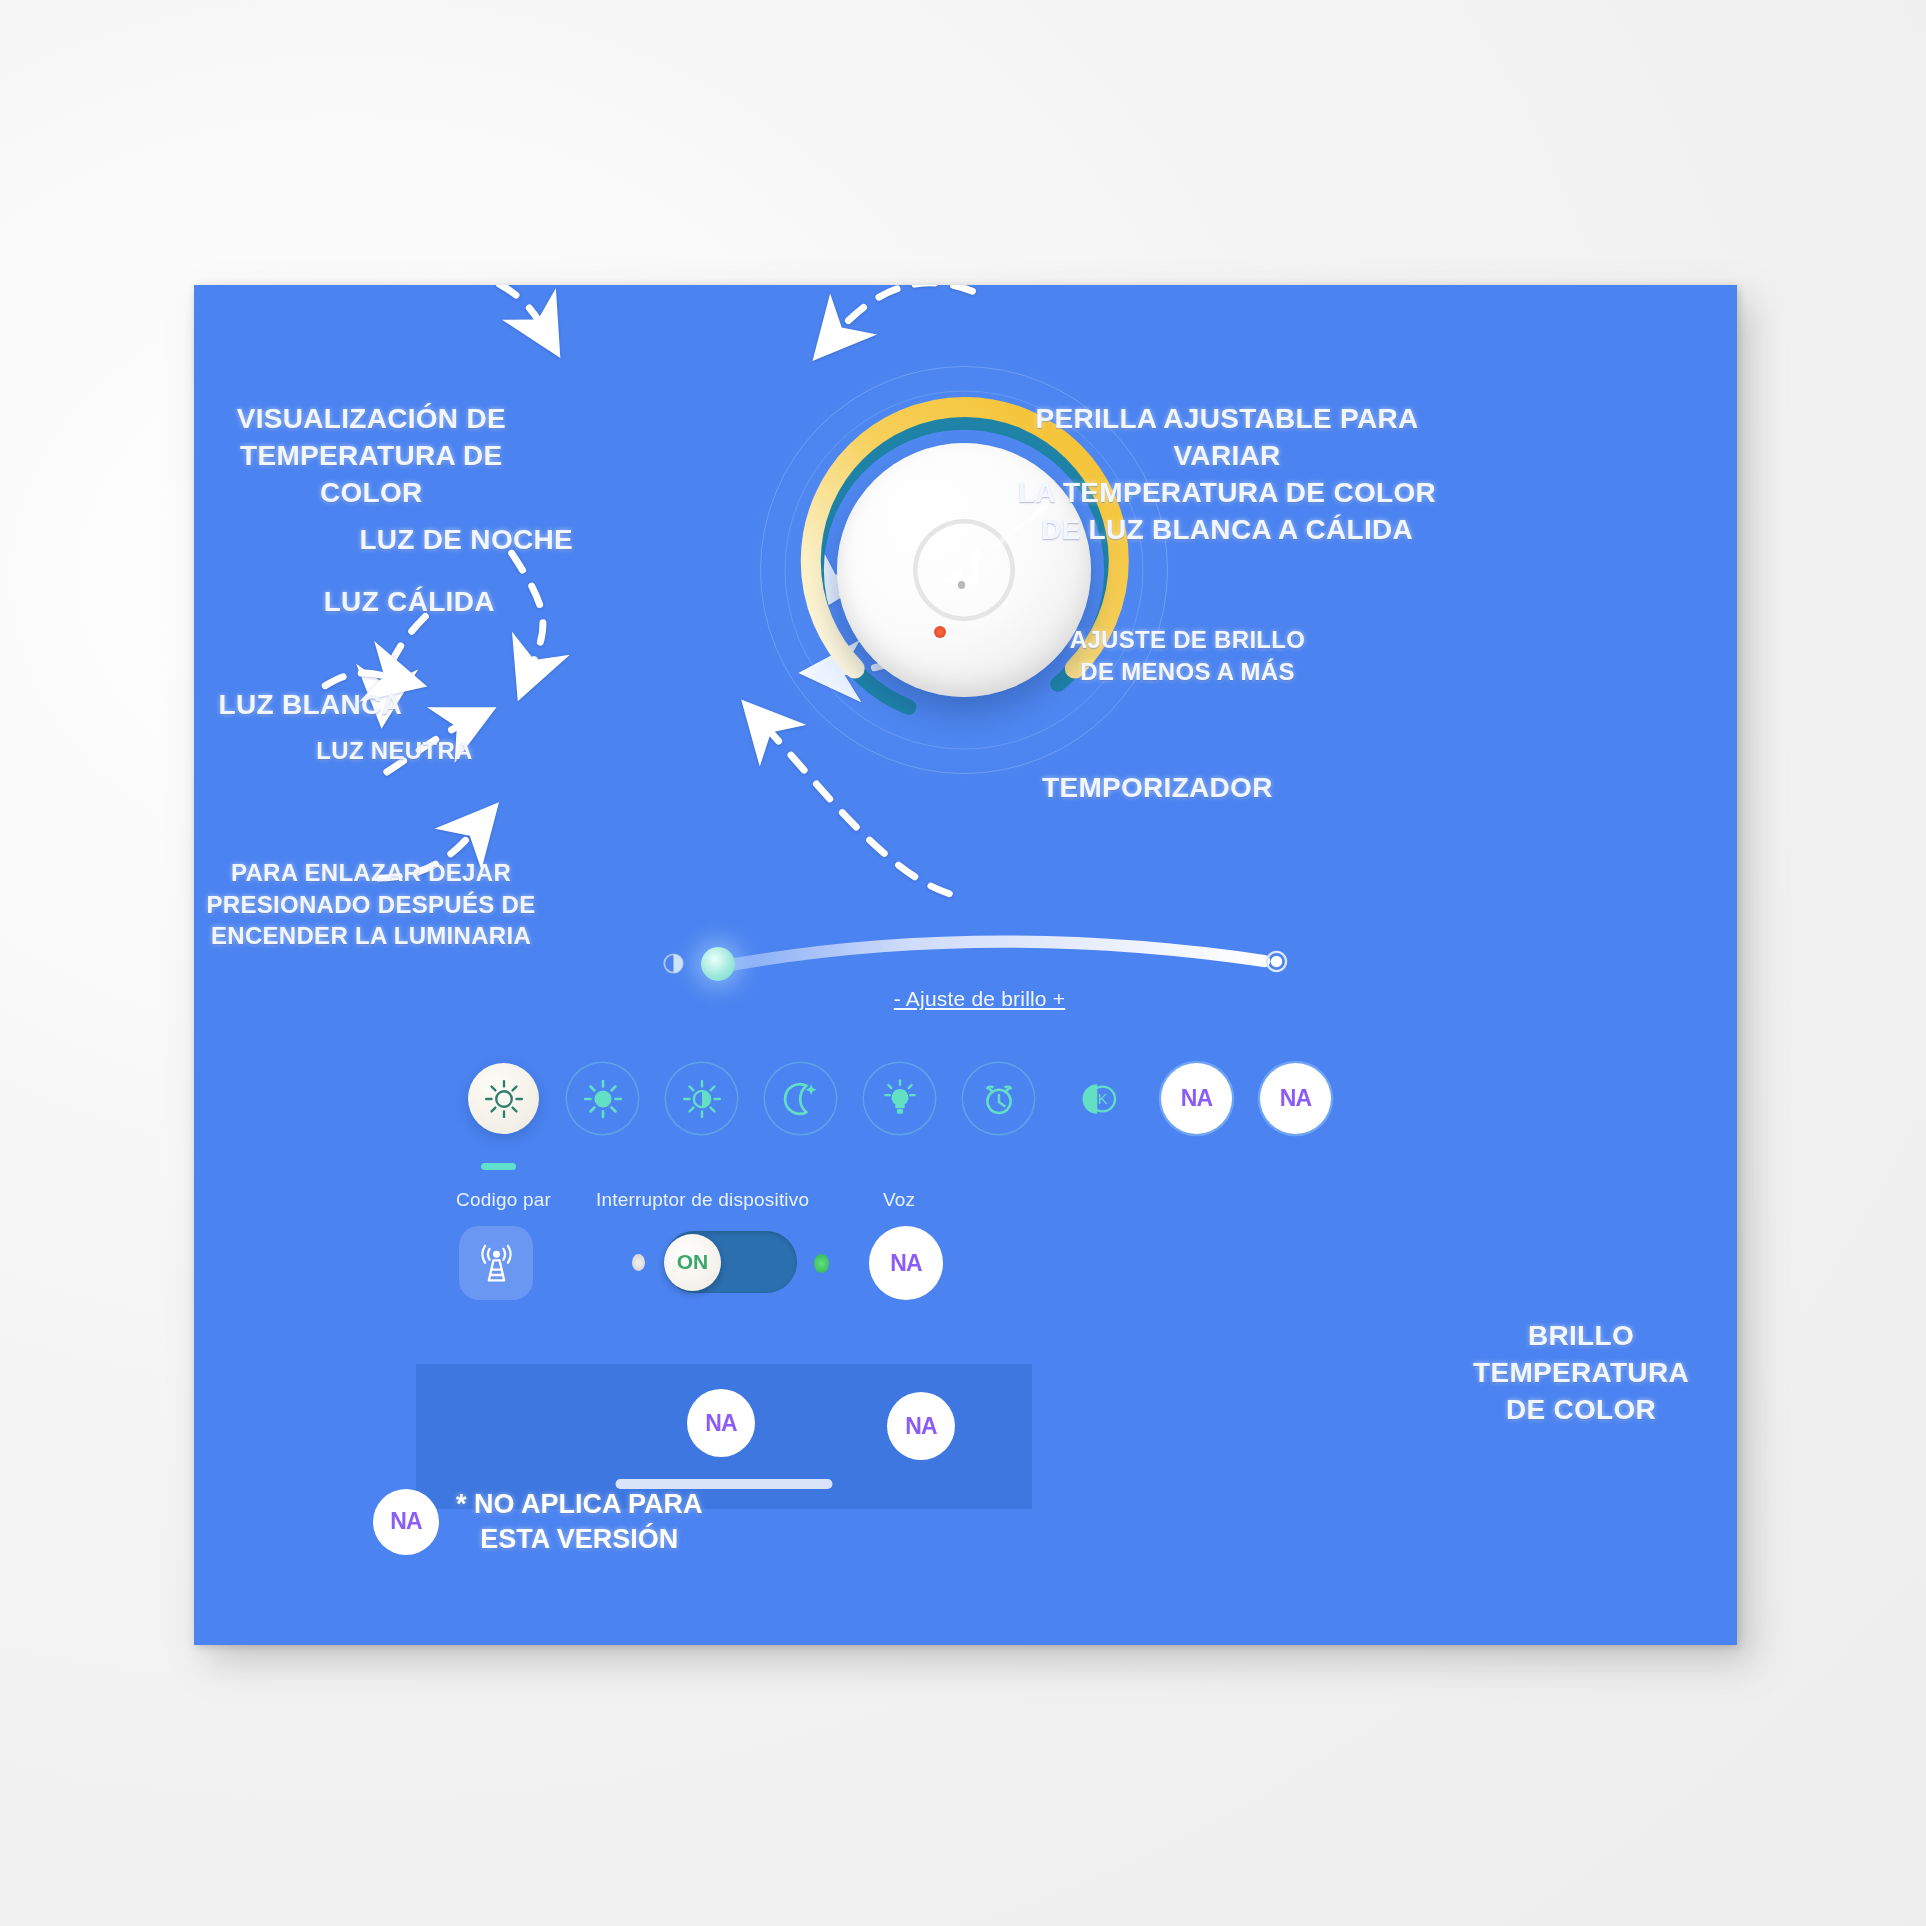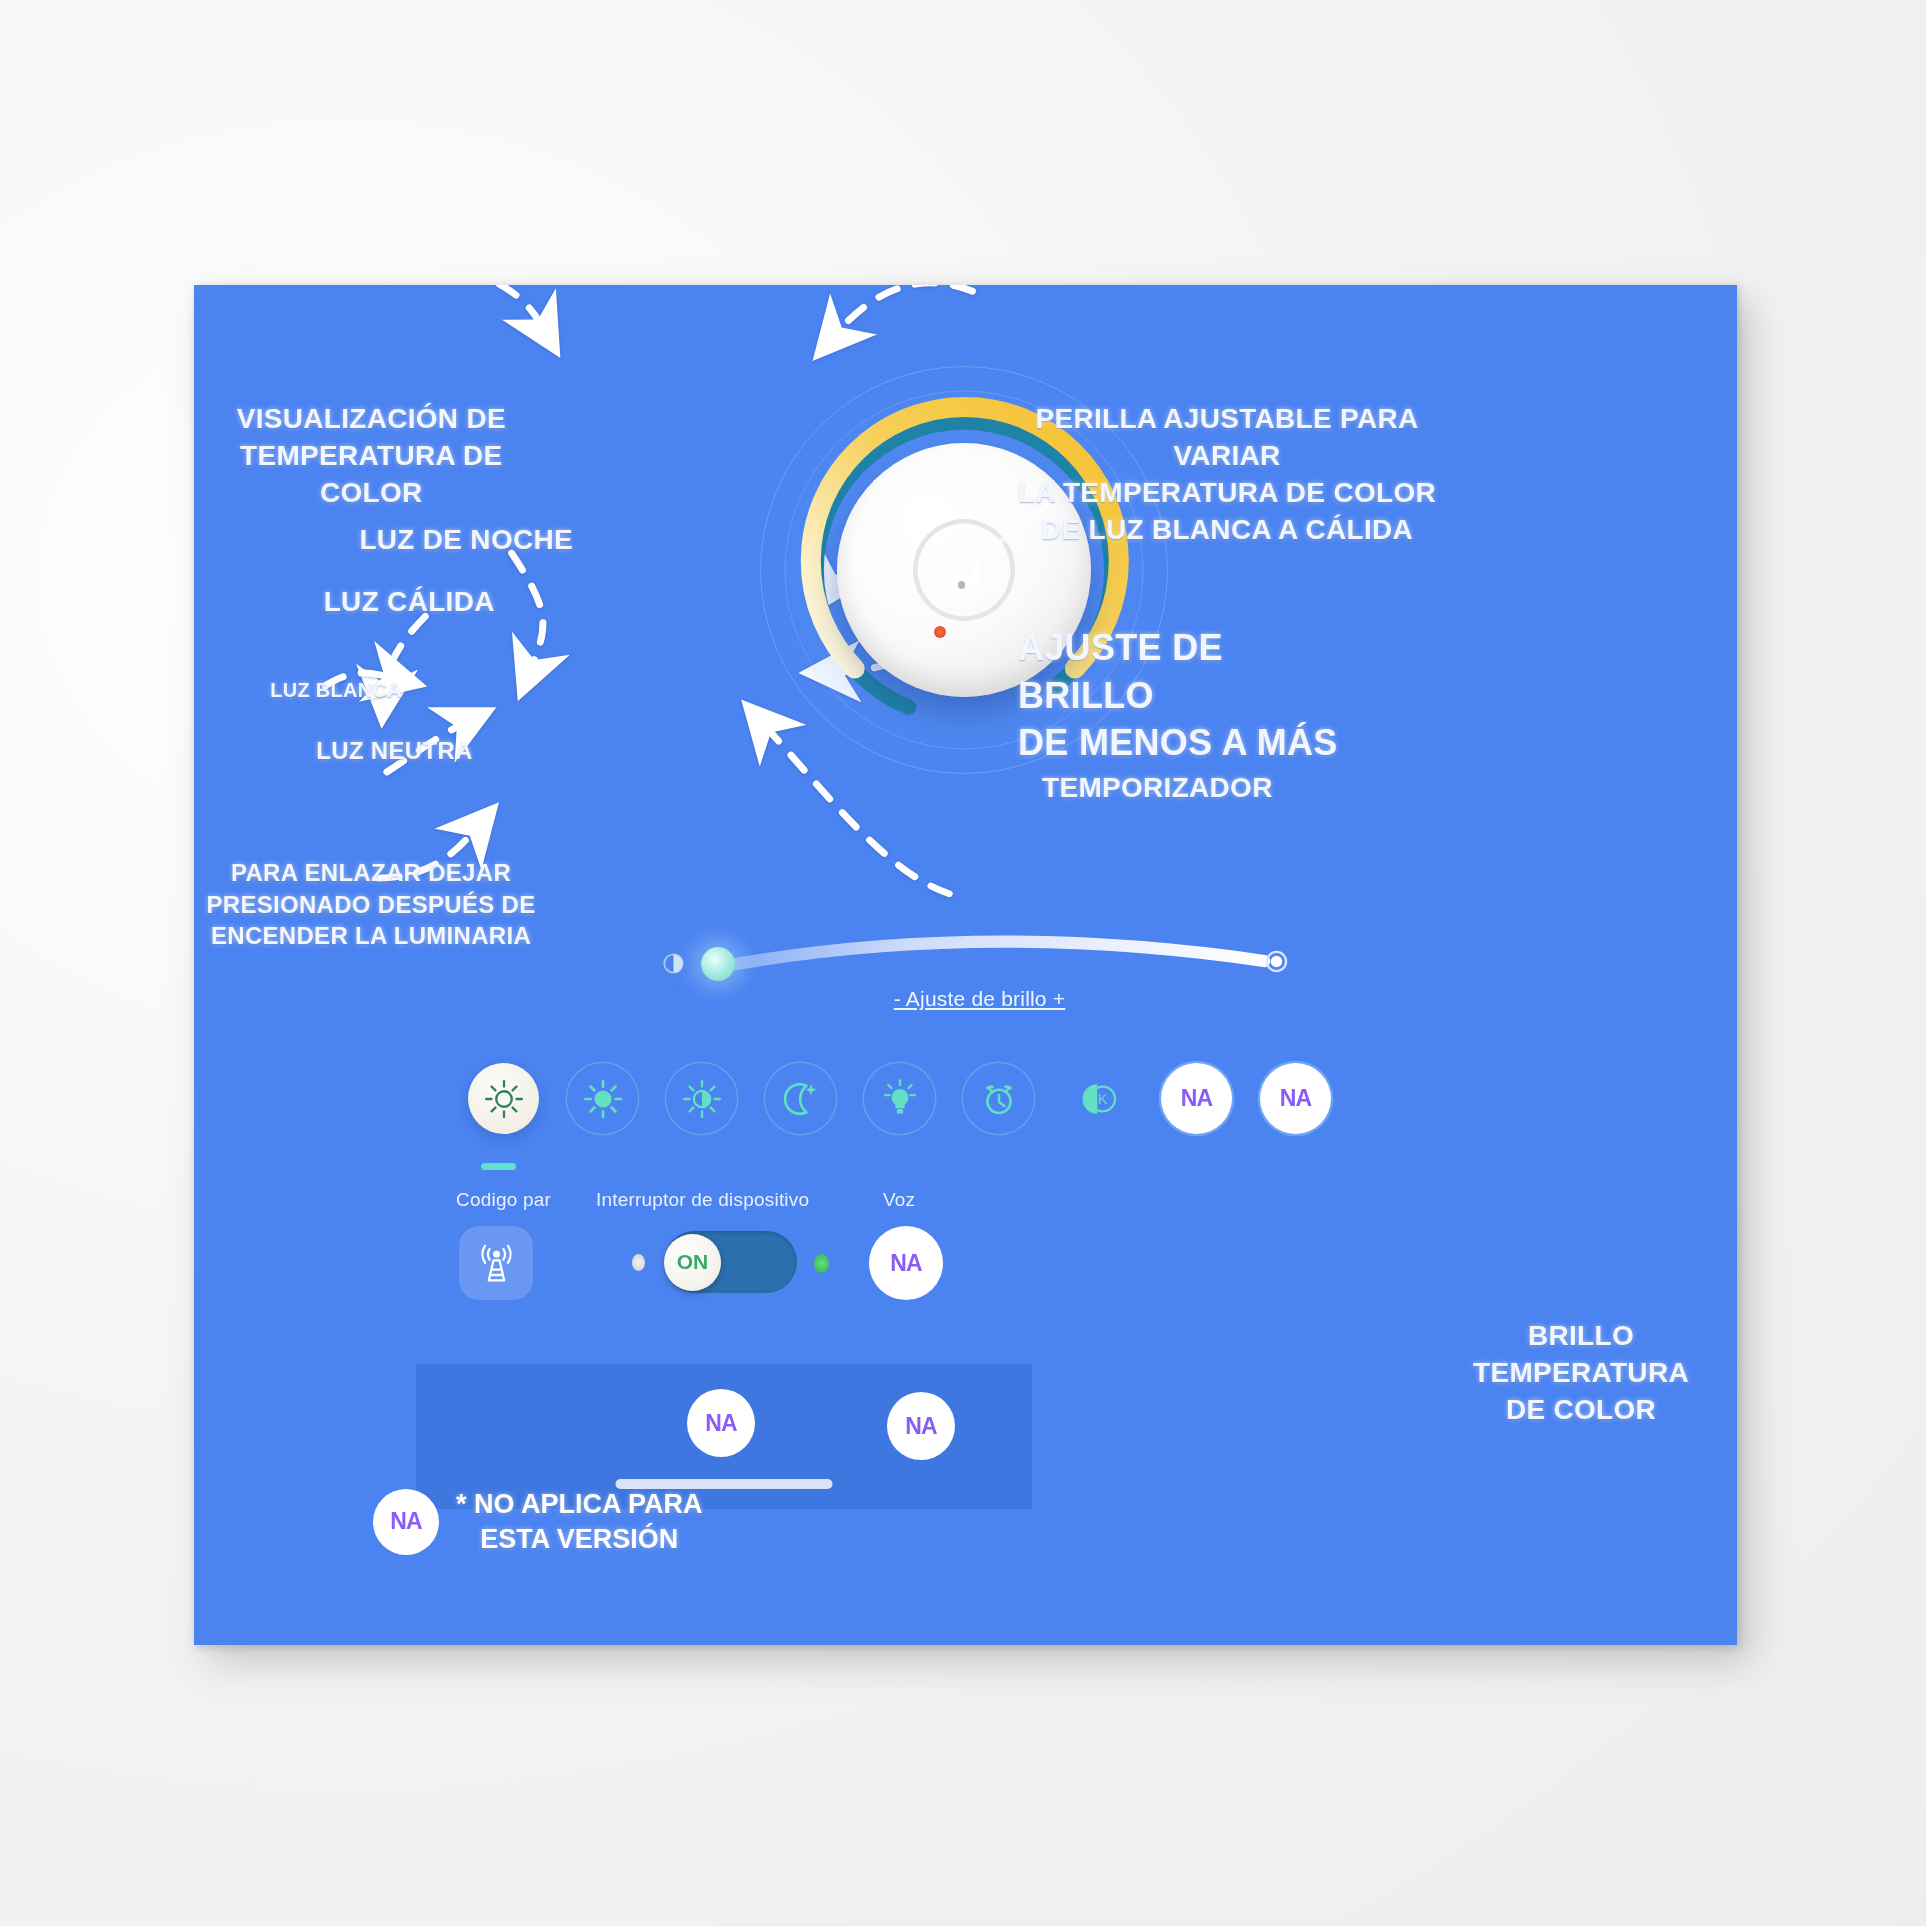--- a/index.html
+++ b/index.html
@@ -453,30 +453,30 @@
 ESTA VERSIÓN</div>
     </div>
 
     <div class="ann" style="left:794px;top:116px;width:478px;text-align:center;font-size:28px">PERILLA AJUSTABLE PARA VARIAR
 LA TEMPERATURA DE COLOR
 DE LUZ BLANCA A CÁLIDA</div>
 
     <div class="ann" style="left:-7.7px;top:116px;width:370px;text-align:center;font-size:28px">VISUALIZACIÓN DE
 TEMPERATURA DE COLOR</div>
 
-    <div class="ann" style="left:824px;top:339px;width:339px;text-align:left;font-size:36px">AJUSTE DE BRILLO
+    <div class="ann" style="left:824px;top:339px;width:339px;text-align:center;font-size:24px">AJUSTE DE BRILLO
 DE MENOS A MÁS</div>
 
     <div class="ann" style="left:848px;top:485px;width:339px;text-align:left;font-size:28px">TEMPORIZADOR</div>
 
     <div class="ann" style="left:86px;top:237px;width:293px;text-align:right;font-size:28px">LUZ DE NOCHE</div>
 
     <div class="ann" style="left:7.7px;top:299px;width:293px;text-align:right;font-size:28px">LUZ CÁLIDA</div>
 
-    <div class="ann" style="left:-85px;top:392px;width:293px;text-align:right;font-size:20px">LUZ BLANCA</div>
+    <div class="ann" style="left:-85px;top:402px;width:293px;text-align:right;font-size:28px">LUZ BLANCA</div>
 
     <div class="ann" style="left:54px;top:450px;width:293px;text-align:center;font-size:24px">LUZ NEUTRA</div>
 
     <div class="ann" style="left:-39px;top:572px;width:432px;text-align:center;font-size:24px">PARA ENLAZAR DEJAR
 PRESIONADO DESPUÉS DE
 ENCENDER LA LUMINARIA</div>
 
     <div class="ann" style="left:1256px;top:1033px;width:262px;text-align:center;font-size:28px">BRILLO
 TEMPERATURA
 DE COLOR</div>

